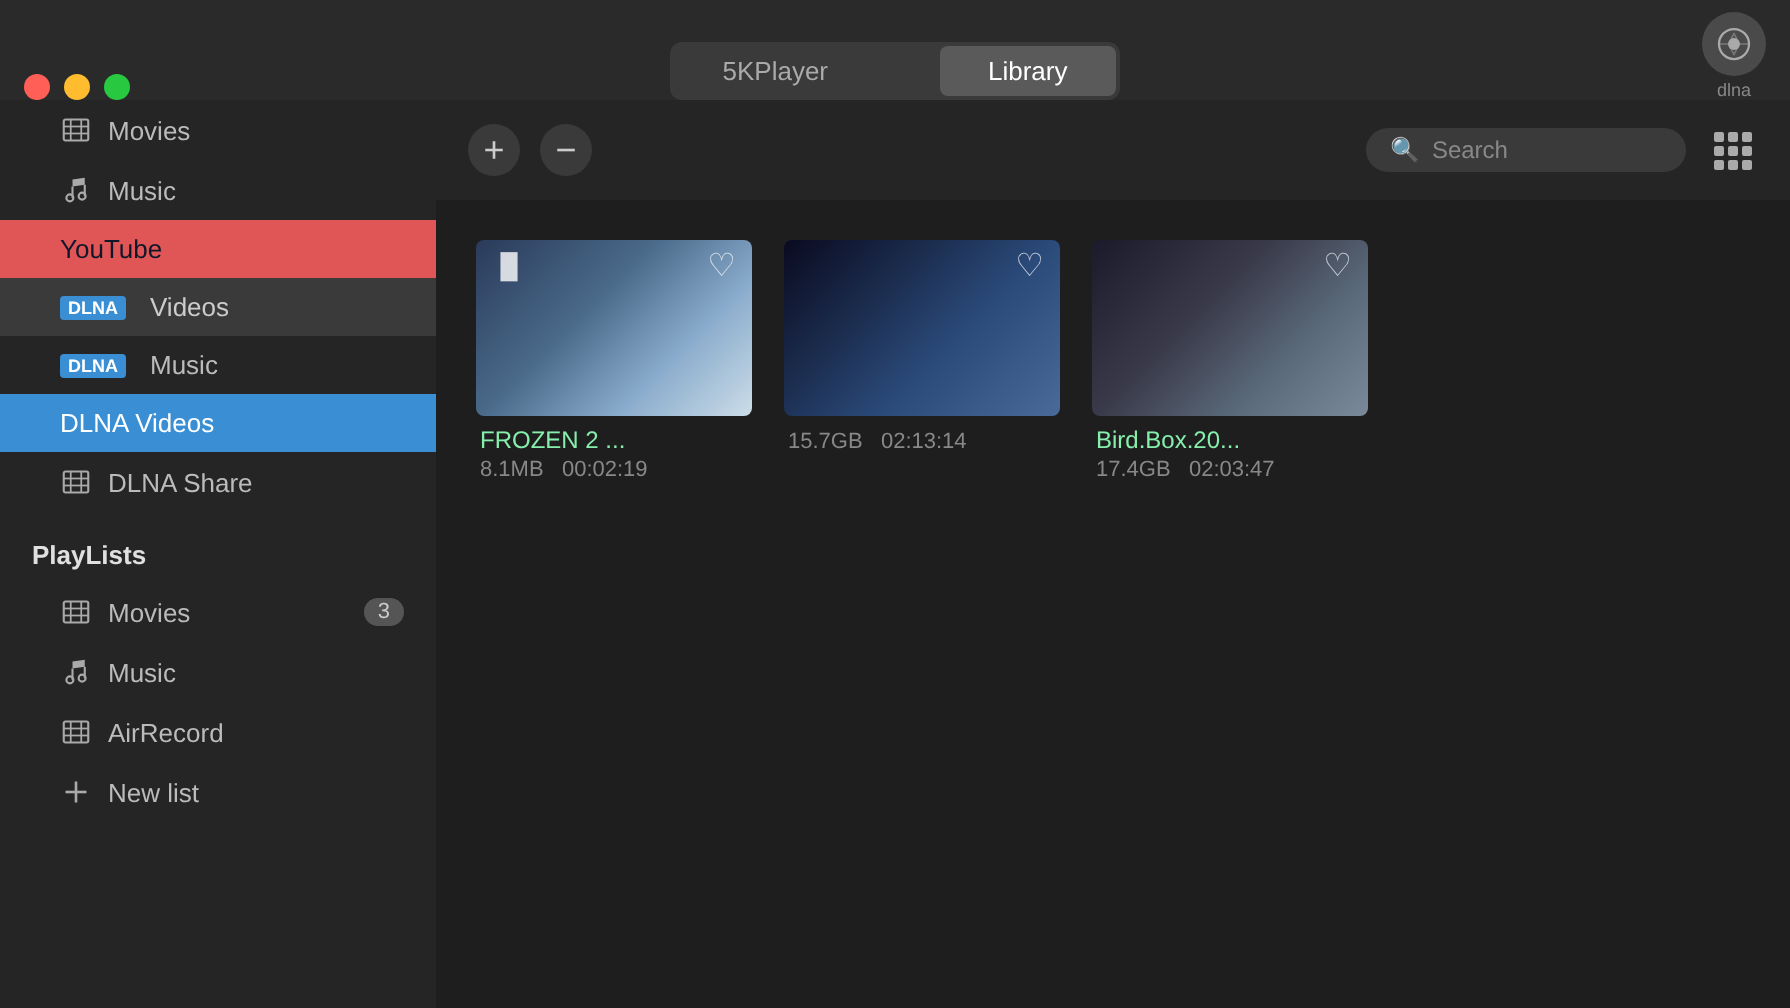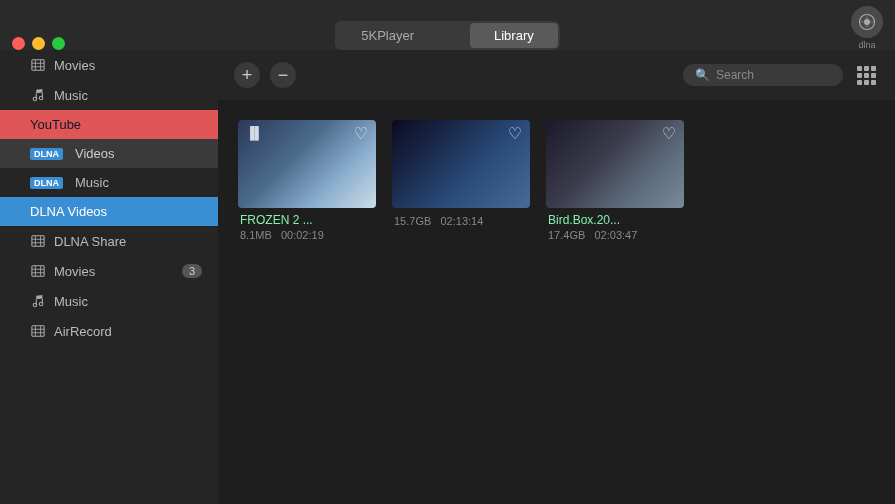--- a/index.html
+++ b/index.html
@@ -403,20 +403,21 @@
             <rect x="1" y="2" width="14" height="12" rx="1" stroke="#aaa" stroke-width="1.2"></rect>
             <line x1="5" y1="2" x2="5" y2="14" stroke="#aaa" stroke-width="1"></line>
             <line x1="11" y1="2" x2="11" y2="14" stroke="#aaa" stroke-width="1"></line>
             <line x1="1" y1="6" x2="15" y2="6" stroke="#aaa" stroke-width="1"></line>
             <line x1="1" y1="10" x2="15" y2="10" stroke="#aaa" stroke-width="1"></line>
           </svg>
       </span>
       <span>DLNA Share</span>
     </div>
 
+    <div class="sidebar-section-label">PlayLists</div>
 
     <div class="sidebar-item">
       <span class="item-icon">
         <svg width="14" height="14" viewBox="0 0 16 16" fill="none">
             <rect x="1" y="2" width="14" height="12" rx="1" stroke="#aaa" stroke-width="1.2"></rect>
             <line x1="5" y1="2" x2="5" y2="14" stroke="#aaa" stroke-width="1"></line>
             <line x1="11" y1="2" x2="11" y2="14" stroke="#aaa" stroke-width="1"></line>
             <line x1="1" y1="6" x2="15" y2="6" stroke="#aaa" stroke-width="1"></line>
             <line x1="1" y1="10" x2="15" y2="10" stroke="#aaa" stroke-width="1"></line>
           </svg>
@@ -444,20 +445,29 @@
             <rect x="1" y="2" width="14" height="12" rx="1" stroke="#aaa" stroke-width="1.2"></rect>
             <line x1="5" y1="2" x2="5" y2="14" stroke="#aaa" stroke-width="1"></line>
             <line x1="11" y1="2" x2="11" y2="14" stroke="#aaa" stroke-width="1"></line>
             <line x1="1" y1="6" x2="15" y2="6" stroke="#aaa" stroke-width="1"></line>
             <line x1="1" y1="10" x2="15" y2="10" stroke="#aaa" stroke-width="1"></line>
           </svg>
       </span>
       <span>AirRecord</span>
     </div>
 
+    <div class="sidebar-item">
+      <span class="item-icon">
+        <svg width="14" height="14" viewBox="0 0 16 16" fill="none">
+            <line x1="8" y1="2" x2="8" y2="14" stroke="#aaa" stroke-width="1.5"></line>
+            <line x1="2" y1="8" x2="14" y2="8" stroke="#aaa" stroke-width="1.5"></line>
+          </svg>
+      </span>
+      <span>New list</span>
+    </div>
 
   </div>
 
   <div class="content">
 
     <div class="content-toolbar">
       <button class="toolbar-btn">+</button>
       <button class="toolbar-btn">−</button>
 
       <div class="search-box">

